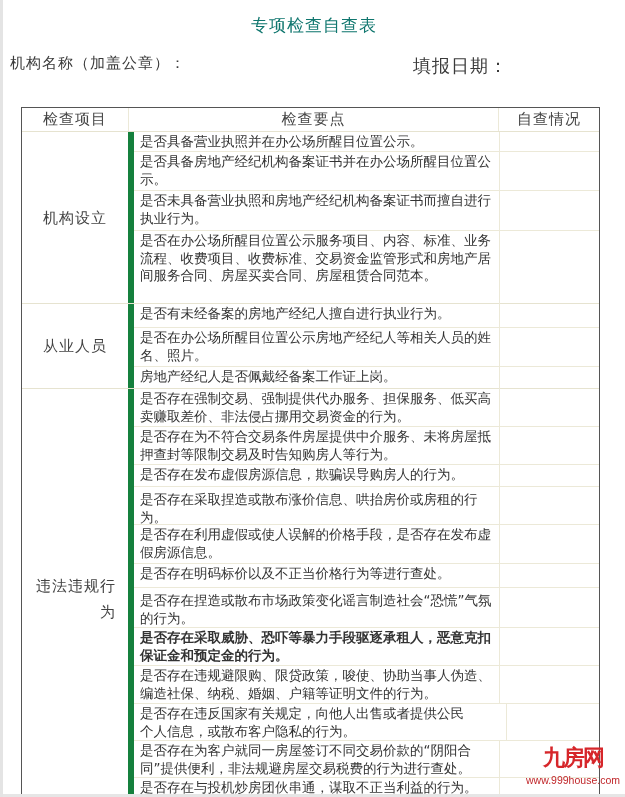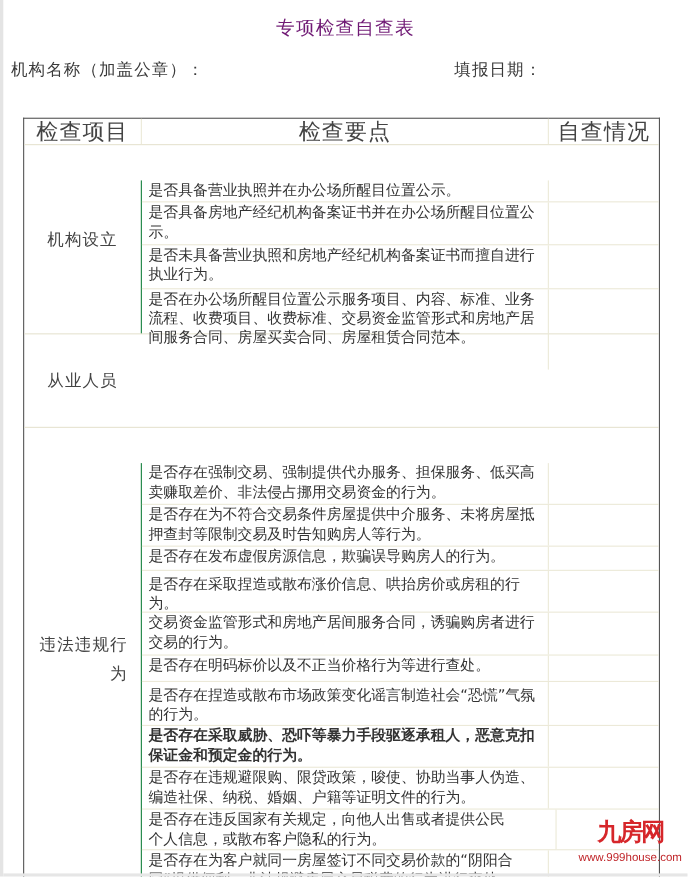--- a/index.html
+++ b/index.html
@@ -9,59 +9,59 @@
       font-family: "DejaVu Sans", "Liberation Sans", sans-serif;
       color: #3a3a3a;
     }
     .page {
       position: relative; width: 625px; height: 797px;
       background: #ffffff;
       border-left: 3px solid #e4e4e4;
     }
     .title {
       position: absolute; left: 0; top: 14px; width: 622px;
-      text-align: center; font-size: 17px; color: #701a75;
+      text-align: center; font-size: 17px; color: #0f766e;
       font-family: "DejaVu Serif", "Liberation Serif", serif;
       letter-spacing: 1px;
     }
     .org-label {
       position: absolute; left: 7px; top: 54px;
       font-size: 15px; color: #3a3a3a; letter-spacing: 1px;
     }
     .date-label {
       position: absolute; left: 410px; top: 54px;
-      font-size: 15px; color: #3a3a3a; letter-spacing: 1px;
+      font-size: 18px; color: #3a3a3a; letter-spacing: 1px;
     }
     .table {
       position: absolute; left: 18px; top: 107px;
       width: 579px; height: 700px;
       border-left: 1px solid #555;
       border-right: 1px solid #555;
       border-top: 1px solid #555;
     }
     .thead {
       display: flex; height: 24px;
       border-bottom: 1px solid #e6e3d0;
     }
     .th {
-      font-size: 20px; color: #444; text-align: center; line-height: 23px;
+      font-size: 15px; color: #444; text-align: center; line-height: 23px;
       letter-spacing: 1px;
     }
     .c1 { width: 106px; }
     .c2 { width: 370px; border-left: 1px solid #ece9d8; }
     .c3 { width: 101px; border-left: 1px solid #ece9d8; }
     .section {
       display: flex; border-bottom: 1px solid #e6e3d0;
     }
     .cat {
       width: 106px; display: flex; align-items: center; justify-content: center;
       text-align: right; font-size: 15px; color: #444; line-height: 26px;
       padding: 0 6px; letter-spacing: 1px;
     }
-    .rows { width: 471px; border-left: 1px solid #15803d; margin-top: 32px; }
+    .rows { width: 471px; border-left: 6px solid #15803d; }
     .row {
       display: flex; border-bottom: 1px solid #ece9d8;
     }
     .row:last-child { border-bottom: none; }
     .point {
       width: 370px; font-size: 13.5px; line-height: 17.5px; color: #333;
       padding: 1px 4px 2px 6px;
     }
     .status {
       width: 101px; border-left: 1px solid #ece9d8;
@@ -116,20 +116,34 @@
         </div>
         <div class="row" style="height:73px;">
           <div class="point">是否在办公场所醒目位置公示服务项目、内容、标准、业务流程、收费项目、收费标准、交易资金监管形式和房地产居间服务合同、房屋买卖合同、房屋租赁合同范本。</div>
           <div class="status"></div>
         </div>
       </div>
     </div>
 
     <div class="section" style="height:85px;">
       <div class="cat">从业人员</div>
+      <div class="rows">
+        <div class="row" style="height:24px;">
+          <div class="point">是否有未经备案的房地产经纪人擅自进行执业行为。</div>
+          <div class="status"></div>
+        </div>
+        <div class="row" style="height:39px;">
+          <div class="point">是否在办公场所醒目位置公示房地产经纪人等相关人员的姓名、照片。</div>
+          <div class="status"></div>
+        </div>
+        <div class="row" style="height:22px;">
+          <div class="point">房地产经纪人是否佩戴经备案工作证上岗。</div>
+          <div class="status"></div>
+        </div>
+      </div>
     </div>
 
     <div class="section" style="height:420px; border-bottom:none;">
       <div class="cat" style="padding:0 12px;">违法违规行为</div>
       <div class="rows">
         <div class="row" style="height:38px;">
           <div class="point">是否存在强制交易、强制提供代办服务、担保服务、低买高卖赚取差价、非法侵占挪用交易资金的行为。</div>
           <div class="status"></div>
         </div>
         <div class="row" style="height:38px;">
@@ -138,21 +152,21 @@
         </div>
         <div class="row" style="height:22px;">
           <div class="point">是否存在发布虚假房源信息，欺骗误导购房人的行为。</div>
           <div class="status"></div>
         </div>
         <div class="row" style="height:38px;">
           <div class="point" style="padding-top:4px;">是否存在采取捏造或散布涨价信息、哄抬房价或房租的行为。</div>
           <div class="status"></div>
         </div>
         <div class="row" style="height:39px;">
-          <div class="point">交易资金监管形式和房地产居间服务合同，诱骗购房者进行交易的行为。</div>
+          <div class="point">是否存在利用虚假或使人误解的价格手段，是否存在发布虚假房源信息。</div>
           <div class="status"></div>
         </div>
         <div class="row" style="height:24px;">
           <div class="point">是否存在明码标价以及不正当价格行为等进行查处。</div>
           <div class="status"></div>
         </div>
         <div class="row" style="height:40px;">
           <div class="point" style="padding-top:4px;">是否存在捏造或散布市场政策变化谣言制造社会“恐慌”气氛的行为。</div>
           <div class="status"></div>
         </div>

